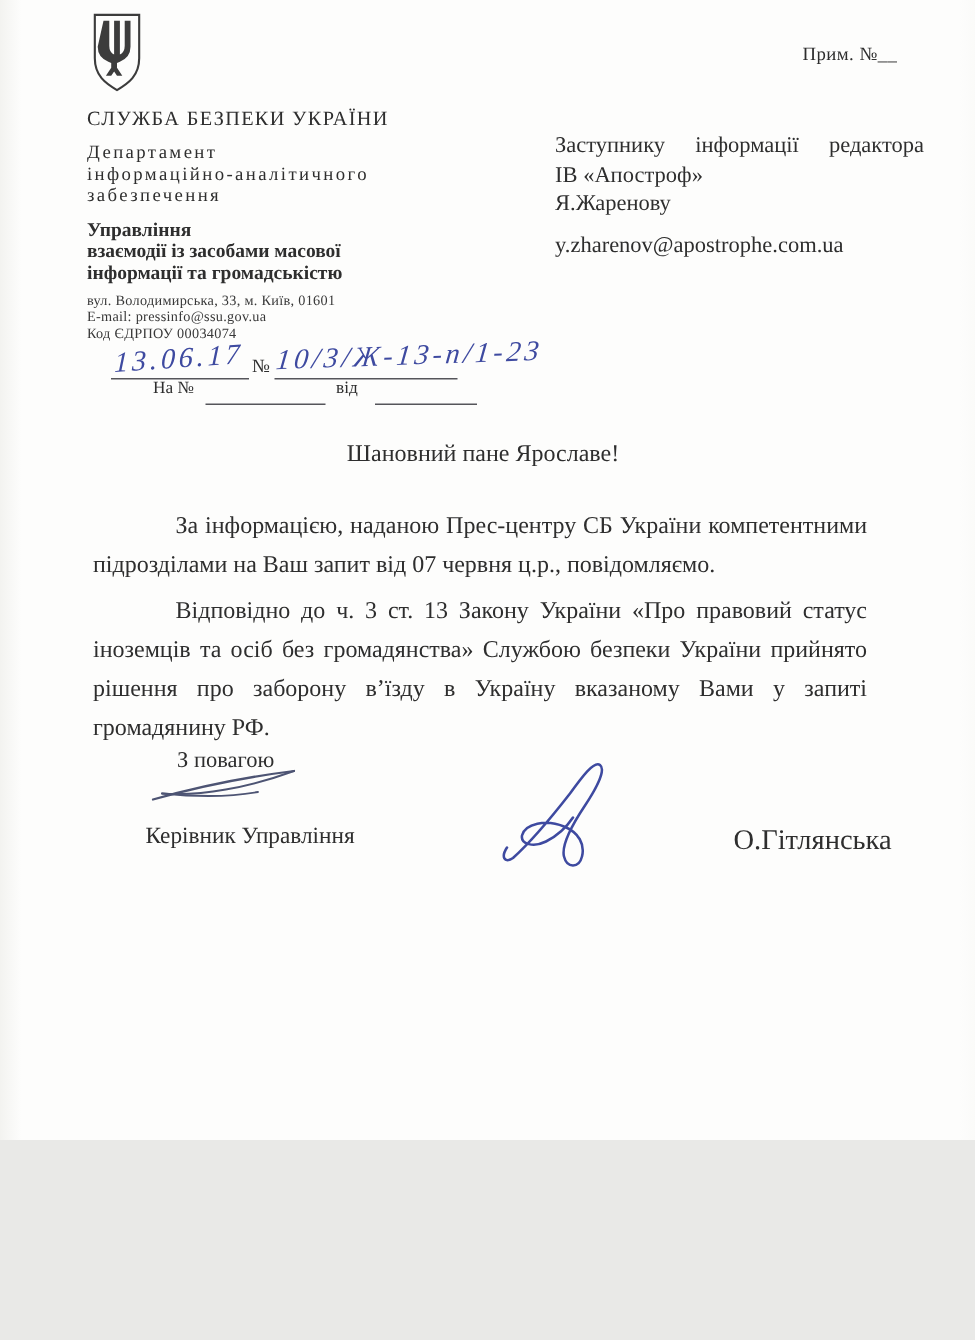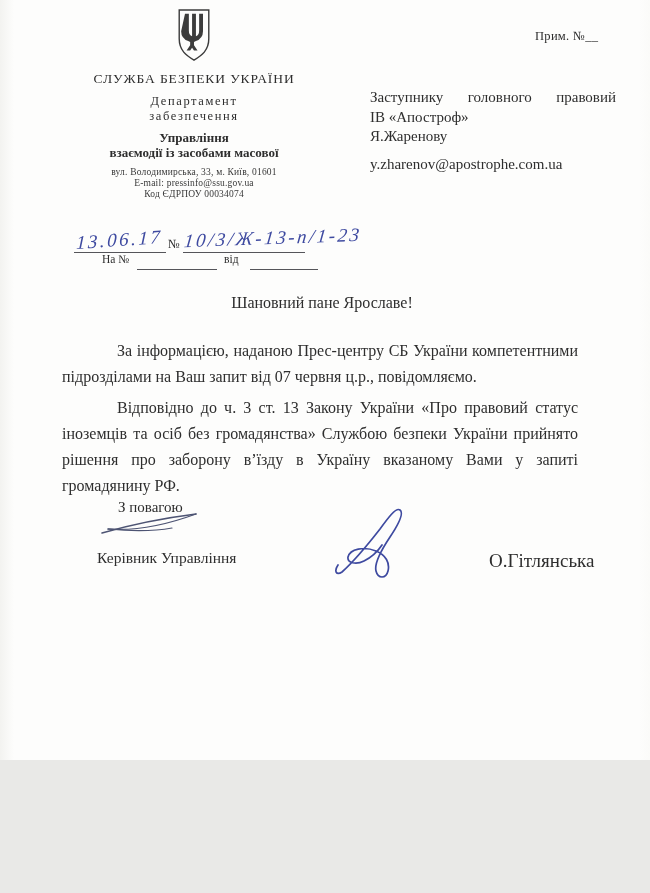--- a/index.html
+++ b/index.html
@@ -5,21 +5,21 @@
   html,body{margin:0;padding:0;background:#e9e9e7;}
   .page{
     position:relative;width:650px;height:760px;margin:0 auto;
     background:linear-gradient(90deg,#f3f3f0 0px,#fdfdfc 14px,#fdfdfc 96%,#f7f7f4 100%);
     font-family:"Liberation Serif","DejaVu Serif",serif;
     color:#2e2e2e;overflow:hidden;padding-left:16px;
   }
   
   .copy-note{position:absolute;left:535px;top:29px;font-size:12.5px;letter-spacing:.3px;}
   
-  .letterhead{position:absolute;left:58px;top:8px;width:272px;text-align:center;}
+  .letterhead{position:absolute;left:58px;top:8px;width:272px;}
   .emblem{height:54px;}
   .org{margin-top:9px;font-size:13.5px;letter-spacing:.9px;white-space:nowrap;}
   .dept{margin-top:7px;font-size:12.5px;letter-spacing:1.6px;line-height:14.5px;}
   .division{margin-top:8px;font-weight:bold;font-size:13px;line-height:14.5px;}
   .contacts{margin-top:7px;font-size:9.5px;line-height:10.8px;letter-spacing:.2px;color:#383838;}
   
   .hw{font-style:italic;font-size:19px;letter-spacing:2.5px;white-space:nowrap;position:absolute;}
   .hw-date{left:76px;top:229px;transform:rotate(-4deg) skewX(-6deg);}
   .hw-num{left:184px;top:227px;transform:rotate(-2deg) skewX(-8deg);}
   .no-sign{position:absolute;left:168px;top:237px;font-size:12.5px;}
@@ -58,46 +58,48 @@
   <div class="letterhead">
     <div class="emblem">
       <svg width="40" height="54" viewBox="0 0 60 84">
         <path d="M7,3 H53 V48 C53,66 42,74 30,81 C18,74 7,66 7,48 Z" fill="none" stroke="#3c3c3c" stroke-width="2.2"></path>
         <path d="M16,9 h6 v26 q0,7 5,9 V9 h6 v35 q5,-2 5,-9 V9 h6 v27 q0,11 -11,15.5 l-3,1.3 v5 l5.5,8.2 h-5.5 l-3,-4.2 -3,4.2 h-5.5 l5.5,-8.2 v-5 l-3,-1.3 q-11,-4.5 -11,-15.5 z" fill="#3c3c3c"></path>
       </svg>
     </div>
     <div class="org">СЛУЖБА БЕЗПЕКИ УКРАЇНИ</div>
     <div class="dept">
       <div>Департамент</div>
+      <div>інформаційно-аналітичного</div>
       <div>забезпечення</div>
     </div>
     <div class="division">
       <div>Управління</div>
       <div>взаємодії із засобами масової</div>
+      <div>інформації та громадськістю</div>
     </div>
     <div class="contacts">
       <div>вул. Володимирська, 33, м. Київ, 01601</div>
       <div>E-mail: pressinfo@ssu.gov.ua</div>
       <div>Код ЄДРПОУ 00034074</div>
     </div>
   </div>
 
   <div class="hw hw-date ink-blue" style="color: rgb(62, 74, 160);">13.06.17</div>
   <div class="no-sign">№</div>
   <div class="hw hw-num ink-blue" style="color: rgb(62, 74, 160);">10/3/Ж-13-п/1-23</div>
   <div class="blank bl-date"></div>
   <div class="blank bl-num"></div>
 
   <div class="reply-label lbl-na">На №</div>
   <div class="blank bl-reply1"></div>
   <div class="reply-label lbl-vid">від</div>
   <div class="blank bl-reply2"></div>
 
   <div class="recipient">
-    <div class="just">Заступнику головного правовий</div>
+    <div class="just">Заступнику інформації редактора</div>
     <div>ІВ «Апостроф»</div>
     <div>Я.Жаренову</div>
     <div class="email">y.zharenov@apostrophe.com.ua</div>
   </div>
 
   <div class="greeting">Шановний пане Ярославе!</div>
   <div class="body-text">
     <p>За інформацією, наданою Прес-центру СБ України компетентними підрозділами на Ваш запит від 07 червня ц.р., повідомляємо.</p>
     <p>Відповідно до ч. 3 ст. 13 Закону України «Про правовий статус іноземців та осіб без громадянства» Службою безпеки України прийнято рішення про заборону в’їзду в Україну вказаному Вами у запиті громадянину РФ.</p>
   </div>

